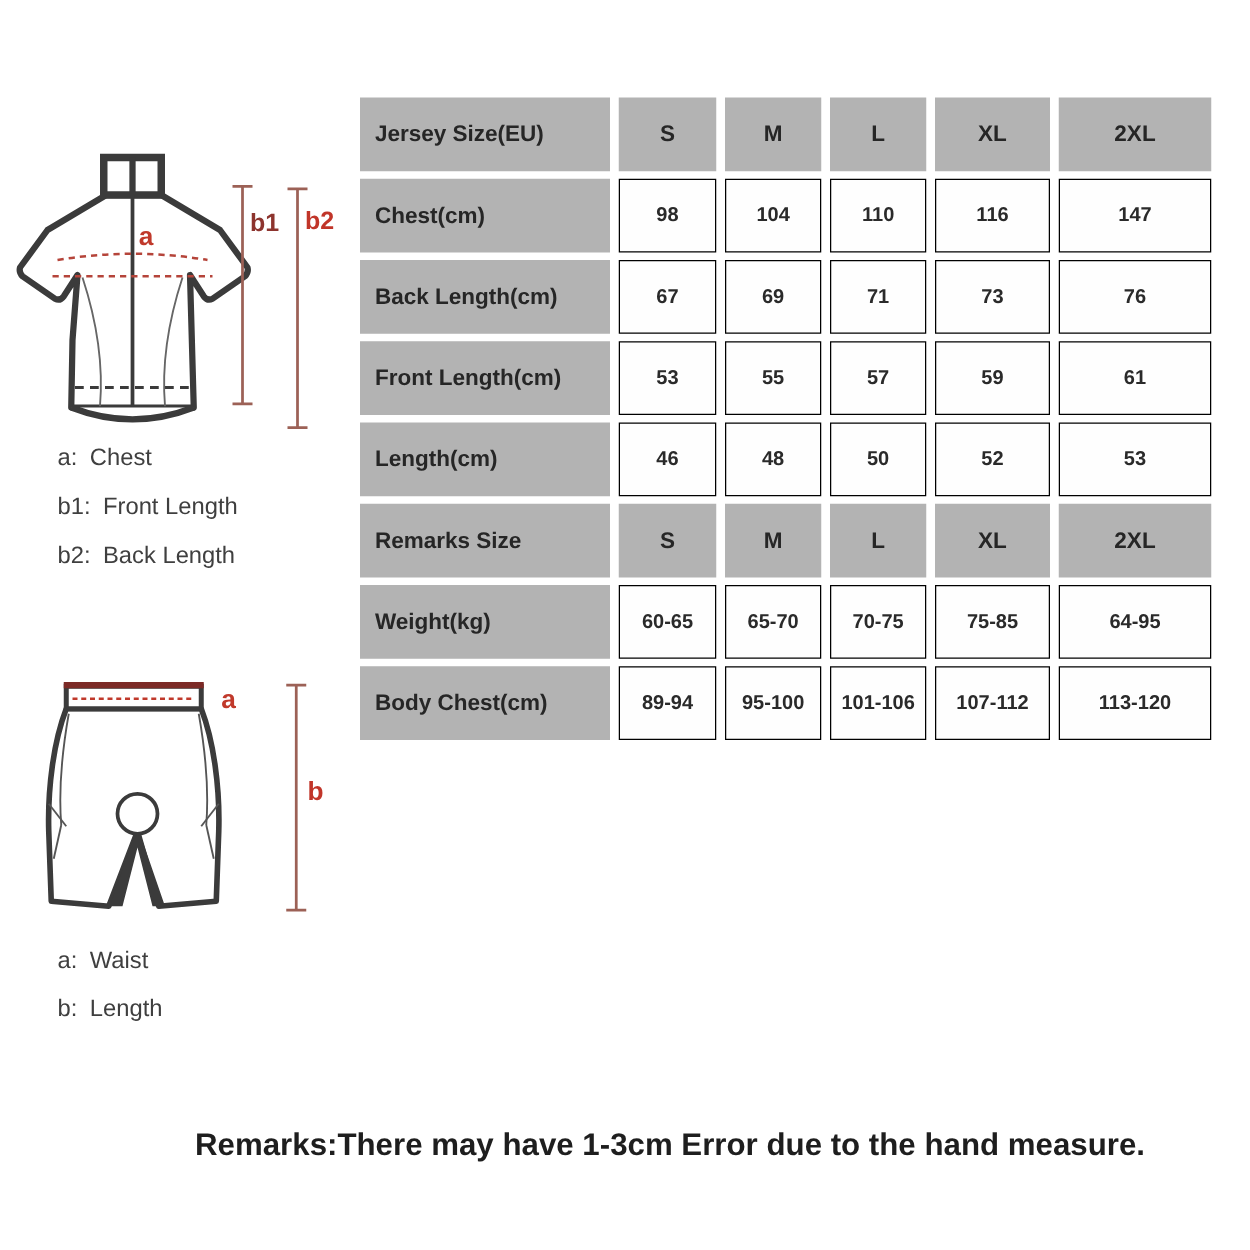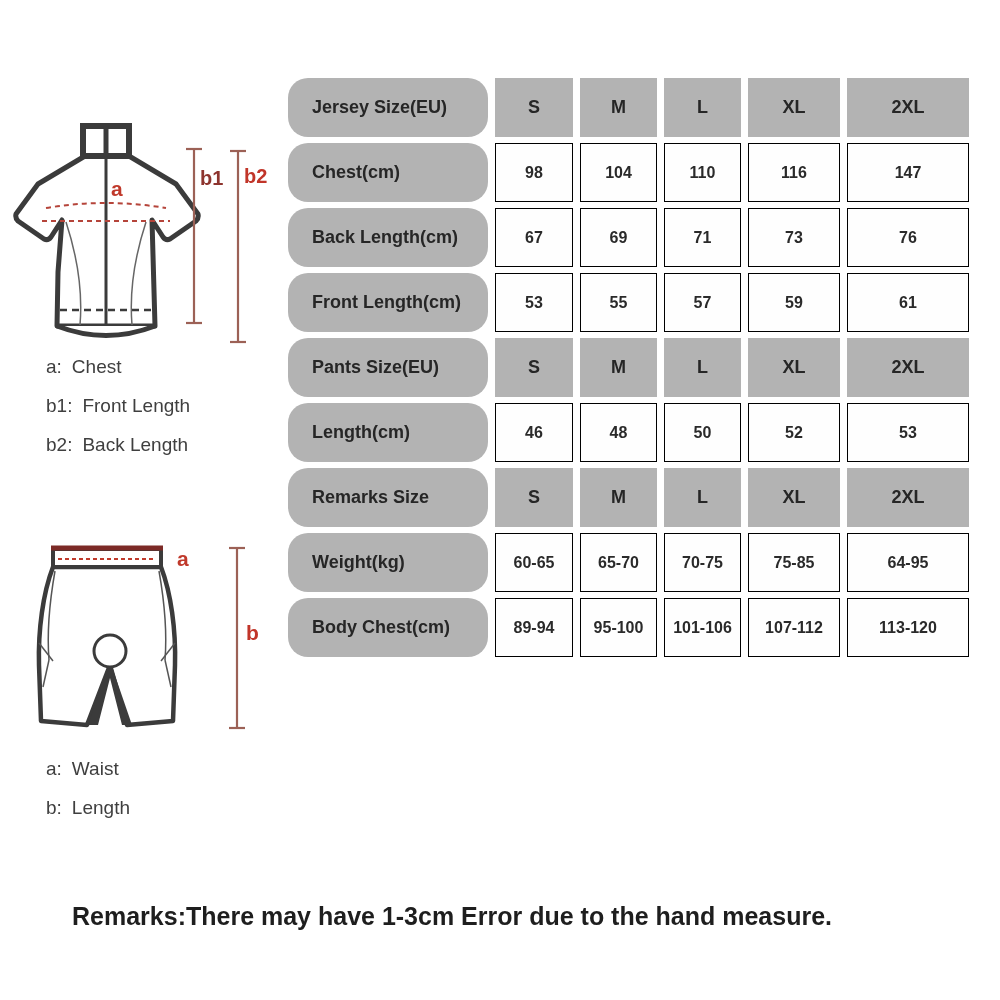--- a/index.html
+++ b/index.html
@@ -10,42 +10,42 @@
     color:#262626;
   }
   svg { position:absolute; }
   
   table.size-table {
     position:absolute; left:281px; top:72px;
     border-collapse:separate; border-spacing:7px 6px;
   }
   table.size-table th, table.size-table td { height:59px; box-sizing:border-box; }
   table.size-table th {
-    background:#b3b3b3; text-align:left; padding-left:24px;
-    font-size:18px; font-weight:bold; color:#262626; white-space:nowrap;border-radius:20px;
+    background:#b3b3b3; text-align:left; padding-left:12px;
+    font-size:18px; font-weight:bold; color:#262626; white-space:nowrap;
   }
   table.size-table td.hdr {
     background:#b3b3b3; text-align:center;
     font-size:18px; font-weight:bold; color:#262626;
   }
   table.size-table td.val {
     background:#fefefe; border:1px solid #000000; text-align:center;
     font-size:16px; font-weight:bold; color:#2a2a2a; white-space:nowrap;
   }
   
   .legend { position:absolute; display:flex; flex-direction:column; gap:17px;
             font-size:19px; color:#3f3f3f; }
   .legend .item { display:flex; align-items:baseline; }
   .legend .key { margin-right:10px; white-space:pre; }
   .legend-jersey { left:46px; top:356px; }
   .legend-shorts { left:46px; top:758px; }
   
   .remarks {
     position:absolute; top:902px; left:0; width:1000px; box-sizing:border-box;
-    padding-left:72px; 
+    padding-left:72px; text-align:center;
     font-size:25px; font-weight:bold; color:#1e1e1e;
   }
 </style>
 </head>
 <body>
 
 <div class="canvas">
 
   <svg style="left:0px; top:92px;" width="280" height="262" viewBox="0 0 280 262">
 
@@ -176,28 +176,20 @@
         </tr>
         <tr>
           <th>Front Length(cm)</th>
           <td class="val">53</td>
           <td class="val">55</td>
           <td class="val">57</td>
           <td class="val">59</td>
           <td class="val">61</td>
         </tr>
         <tr>
-          <th>Pants Size(EU)</th>
-          <td class="hdr">S</td>
-          <td class="hdr">M</td>
-          <td class="hdr">L</td>
-          <td class="hdr">XL</td>
-          <td class="hdr">2XL</td>
-        </tr>
-        <tr>
           <th>Length(cm)</th>
           <td class="val">46</td>
           <td class="val">48</td>
           <td class="val">50</td>
           <td class="val">52</td>
           <td class="val">53</td>
         </tr>
         <tr>
           <th>Remarks Size</th>
           <td class="hdr">S</td>

